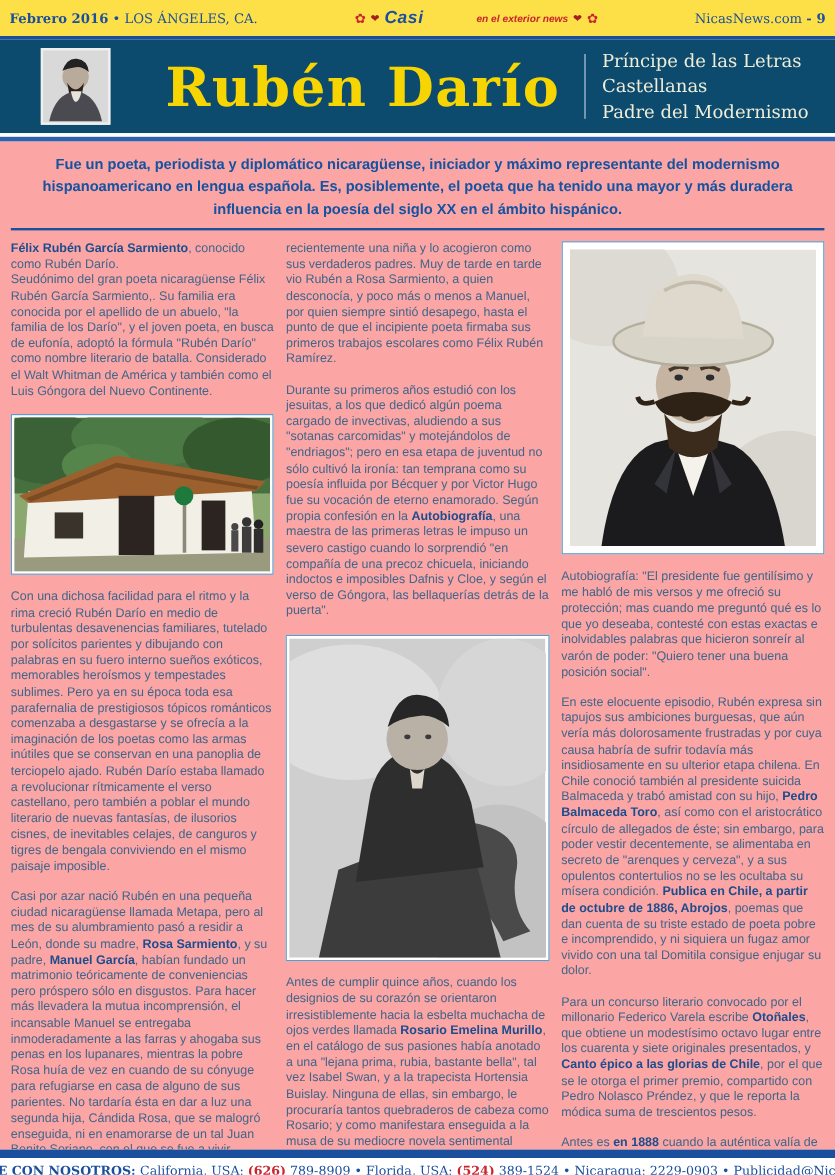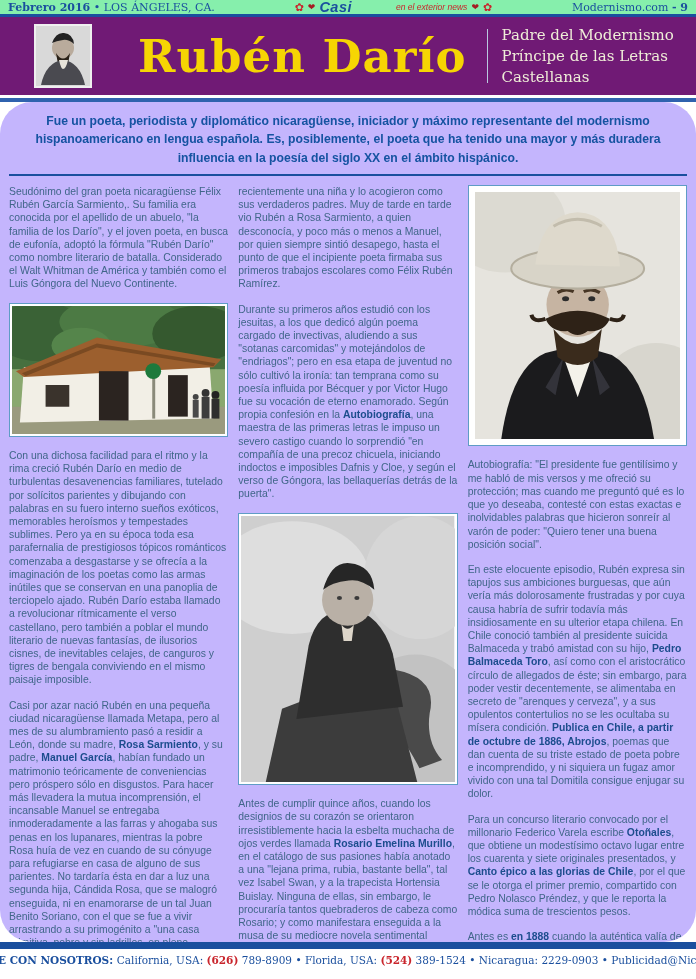--- a/index.html
+++ b/index.html
@@ -1,46 +1,46 @@
 <!DOCTYPE html>
 <html><head>
 <meta charset="utf-8">
 <style>
   html,body { margin:0; padding:0; }
   .page { position:relative; width:696px; height:979px; background:#ffffff;
           font-family:"Liberation Sans", sans-serif; overflow:hidden; }
 
   
-  .topbar { height:14px; display:flex; align-items:center; justify-content:space-between;
-            padding:0 8px; background:#86efac; color:#1a4f9e;text-align:right; }
+  .topbar { height:30px; display:flex; align-items:center; justify-content:space-between;
+            padding:0 8px; background:#fde047; color:#1a4f9e;text-align:right; }
   .tb-left { font-family:"DejaVu Serif", serif; font-size:11px; white-space:nowrap; }
   .tb-left .date { font-weight:bold; font-family:"DejaVu Serif", serif; }
   .tb-center { display:flex; align-items:center; gap:4px; }
   .nicas { font-style:italic; font-weight:bold; font-size:14.5px; color:#1a4f9e; letter-spacing:.5px; }
-  .tagline { color:#c9252c; font-style:italic; font-weight:normal; font-size:8.5px;margin-left:40px; }
+  .tagline { color:#c9252c; font-style:italic; font-weight:bold; font-size:8.5px;margin-left:40px; }
   .flower { color:#c9252c; font-size:11px; }
   .heart { color:#a51d23; font-size:9px; }
   .tb-right { font-family:"DejaVu Serif", serif; font-size:11px; white-space:nowrap; }
   .tb-right b { font-weight:bold; }
   .rule1 { height:3px; background:#1a4f9e; }
 
   
-  .header { height:78px; background:#701a75; display:flex; align-items:center; padding:0 12px; }
+  .header { height:78px; background:#0c4a6e; display:flex; align-items:center; padding:0 12px; }
   .header-portrait { width:54px; height:60px; margin:0 0 0 22px; border:2px solid #efefef;
                      background:#d9d9d9; flex:0 0 auto; }
   .header-portrait svg { display:block; width:100%; height:100%; }
   .title { font-family:"DejaVu Serif", serif; font-weight:bold; color:#f6d503;
            font-size:45px; margin:0 0 0 46px; white-space:nowrap; letter-spacing:1px; }
   .vdiv { width:1px; height:54px; background:#b9c8e0; margin:0 14px 0 20px; flex:0 0 auto; }
   .subtitle { color:#efedd8; font-family:"DejaVu Serif", serif; font-size:15px; line-height:1.4; }
   .rule2 { height:3px; background:#ffffff; }
   .rule3 { height:4px; background:#2f62ae; }
 
   
-  .content { background:#c4b5fd; height:840px; overflow:hidden;border-radius:32px; }
+  .content { background:#fca5a5; height:840px; overflow:hidden; }
   .intro { color:#1553a1; font-weight:bold; font-size:12.2px; text-align:center;
            margin:0; padding:10px 28px 4px; line-height:1.5; }
   .introline { border:none; height:2px; background:#1a4f9e; margin:3px 9px 9px; }
   .cols { display:flex; gap:10px; padding:0 9px; }
   .col { flex:1 1 0; color:#406689; font-size:10.4px; line-height:13.2px; min-width:0; }
   .col p { margin:12px 0 0; }
   .col p:first-child { margin-top:0; }
   .col .tight { margin-top:0; }
   .col b { color:#1c4d8d; }
   figure { margin:12px 0 12px; border:1px solid #5f9cc6; background:#ffffff; padding:2px; }
@@ -68,54 +68,55 @@
     </div>
     <div class="tb-center">
       <span class="flower">✿</span>
       <span class="heart">❤</span>
       <span class="nicas">Casi</span>
       <span class="tagline">en el exterior news</span>
       <span class="heart">❤</span>
       <span class="flower">✿</span>
     </div>
     <div class="tb-right">
-      <span>Modernismo.com</span>
+      <span>NicasNews.com</span>
       <b>- 9</b>
     </div>
   </div>
   <div class="rule1"></div>
 
   <div class="header">
     <figure class="header-portrait" style="margin:0 0 0 22px; border:2px solid #efefef; padding:0;">
       <svg viewBox="0 0 54 58">
         <rect width="54" height="58" fill="#d9d9d9"></rect>
         <circle cx="27" cy="21" r="11" fill="#b9ab9c"></circle>
         <path d="M16 16 q4 -11 12 -10 q9 1 10 11 q-6 -5 -11 -4 q-7 1 -11 3z" fill="#222222"></path>
         <path d="M20 26 q7 11 14 0 l-2 11 q-5 5 -10 0z" fill="#2a2118"></path>
         <path d="M5 58 q5 -23 22 -25 q17 2 22 25 z" fill="#4a4a50"></path>
         <path d="M23 33 q2 9 4 9 q3 0 5 -9 z" fill="#e8e4da"></path>
       </svg>
     </figure>
     <h1 class="title">Rubén Darío</h1>
     <div class="vdiv"></div>
     <div class="subtitle">
+      <div>Príncipe de las Letras Castellanas</div>
       <div>Padre del Modernismo</div>
-      <div>Príncipe de las Letras Castellanas</div>
     </div>
   </div>
   <div class="rule2"></div>
   <div class="rule3"></div>
 
   <div class="content">
     <p class="intro">Fue un poeta, periodista y diplomático nicaragüense, iniciador y máximo representante del modernismo hispanoamericano en lengua española. Es, posiblemente, el poeta que ha tenido una mayor y más duradera influencia en la poesía del siglo XX en el ámbito hispánico.</p>
     <hr class="introline">
 
     <div class="cols">
 
       <div class="col">
+        <p><b>Félix Rubén García Sarmiento</b><span>, conocido como Rubén Darío.</span></p>
         <p class="tight"><span>Seudónimo del gran poeta nicaragüense Félix Rubén García Sarmiento,. Su familia era conocida por el apellido de un abuelo, "la familia de los Darío", y el joven poeta, en busca de eufonía, adoptó la fórmula "Rubén Darío" como nombre literario de batalla. Considerado el Walt Whitman de América y también como el Luis Góngora del Nuevo Continente.</span></p>
         <figure>
           <svg viewBox="0 0 216 130">
             <rect width="216" height="130" fill="#8aa86f"></rect>
             <rect width="216" height="64" fill="#47703f"></rect>
             <ellipse cx="28" cy="26" rx="48" ry="30" fill="#3a6236"></ellipse>
             <ellipse cx="110" cy="16" rx="62" ry="26" fill="#4c7a44"></ellipse>
             <ellipse cx="188" cy="28" rx="46" ry="28" fill="#35592f"></ellipse>
             <ellipse cx="70" cy="40" rx="30" ry="18" fill="#55854b"></ellipse>
             <rect y="102" width="216" height="28" fill="#9a9a7e"></rect>

